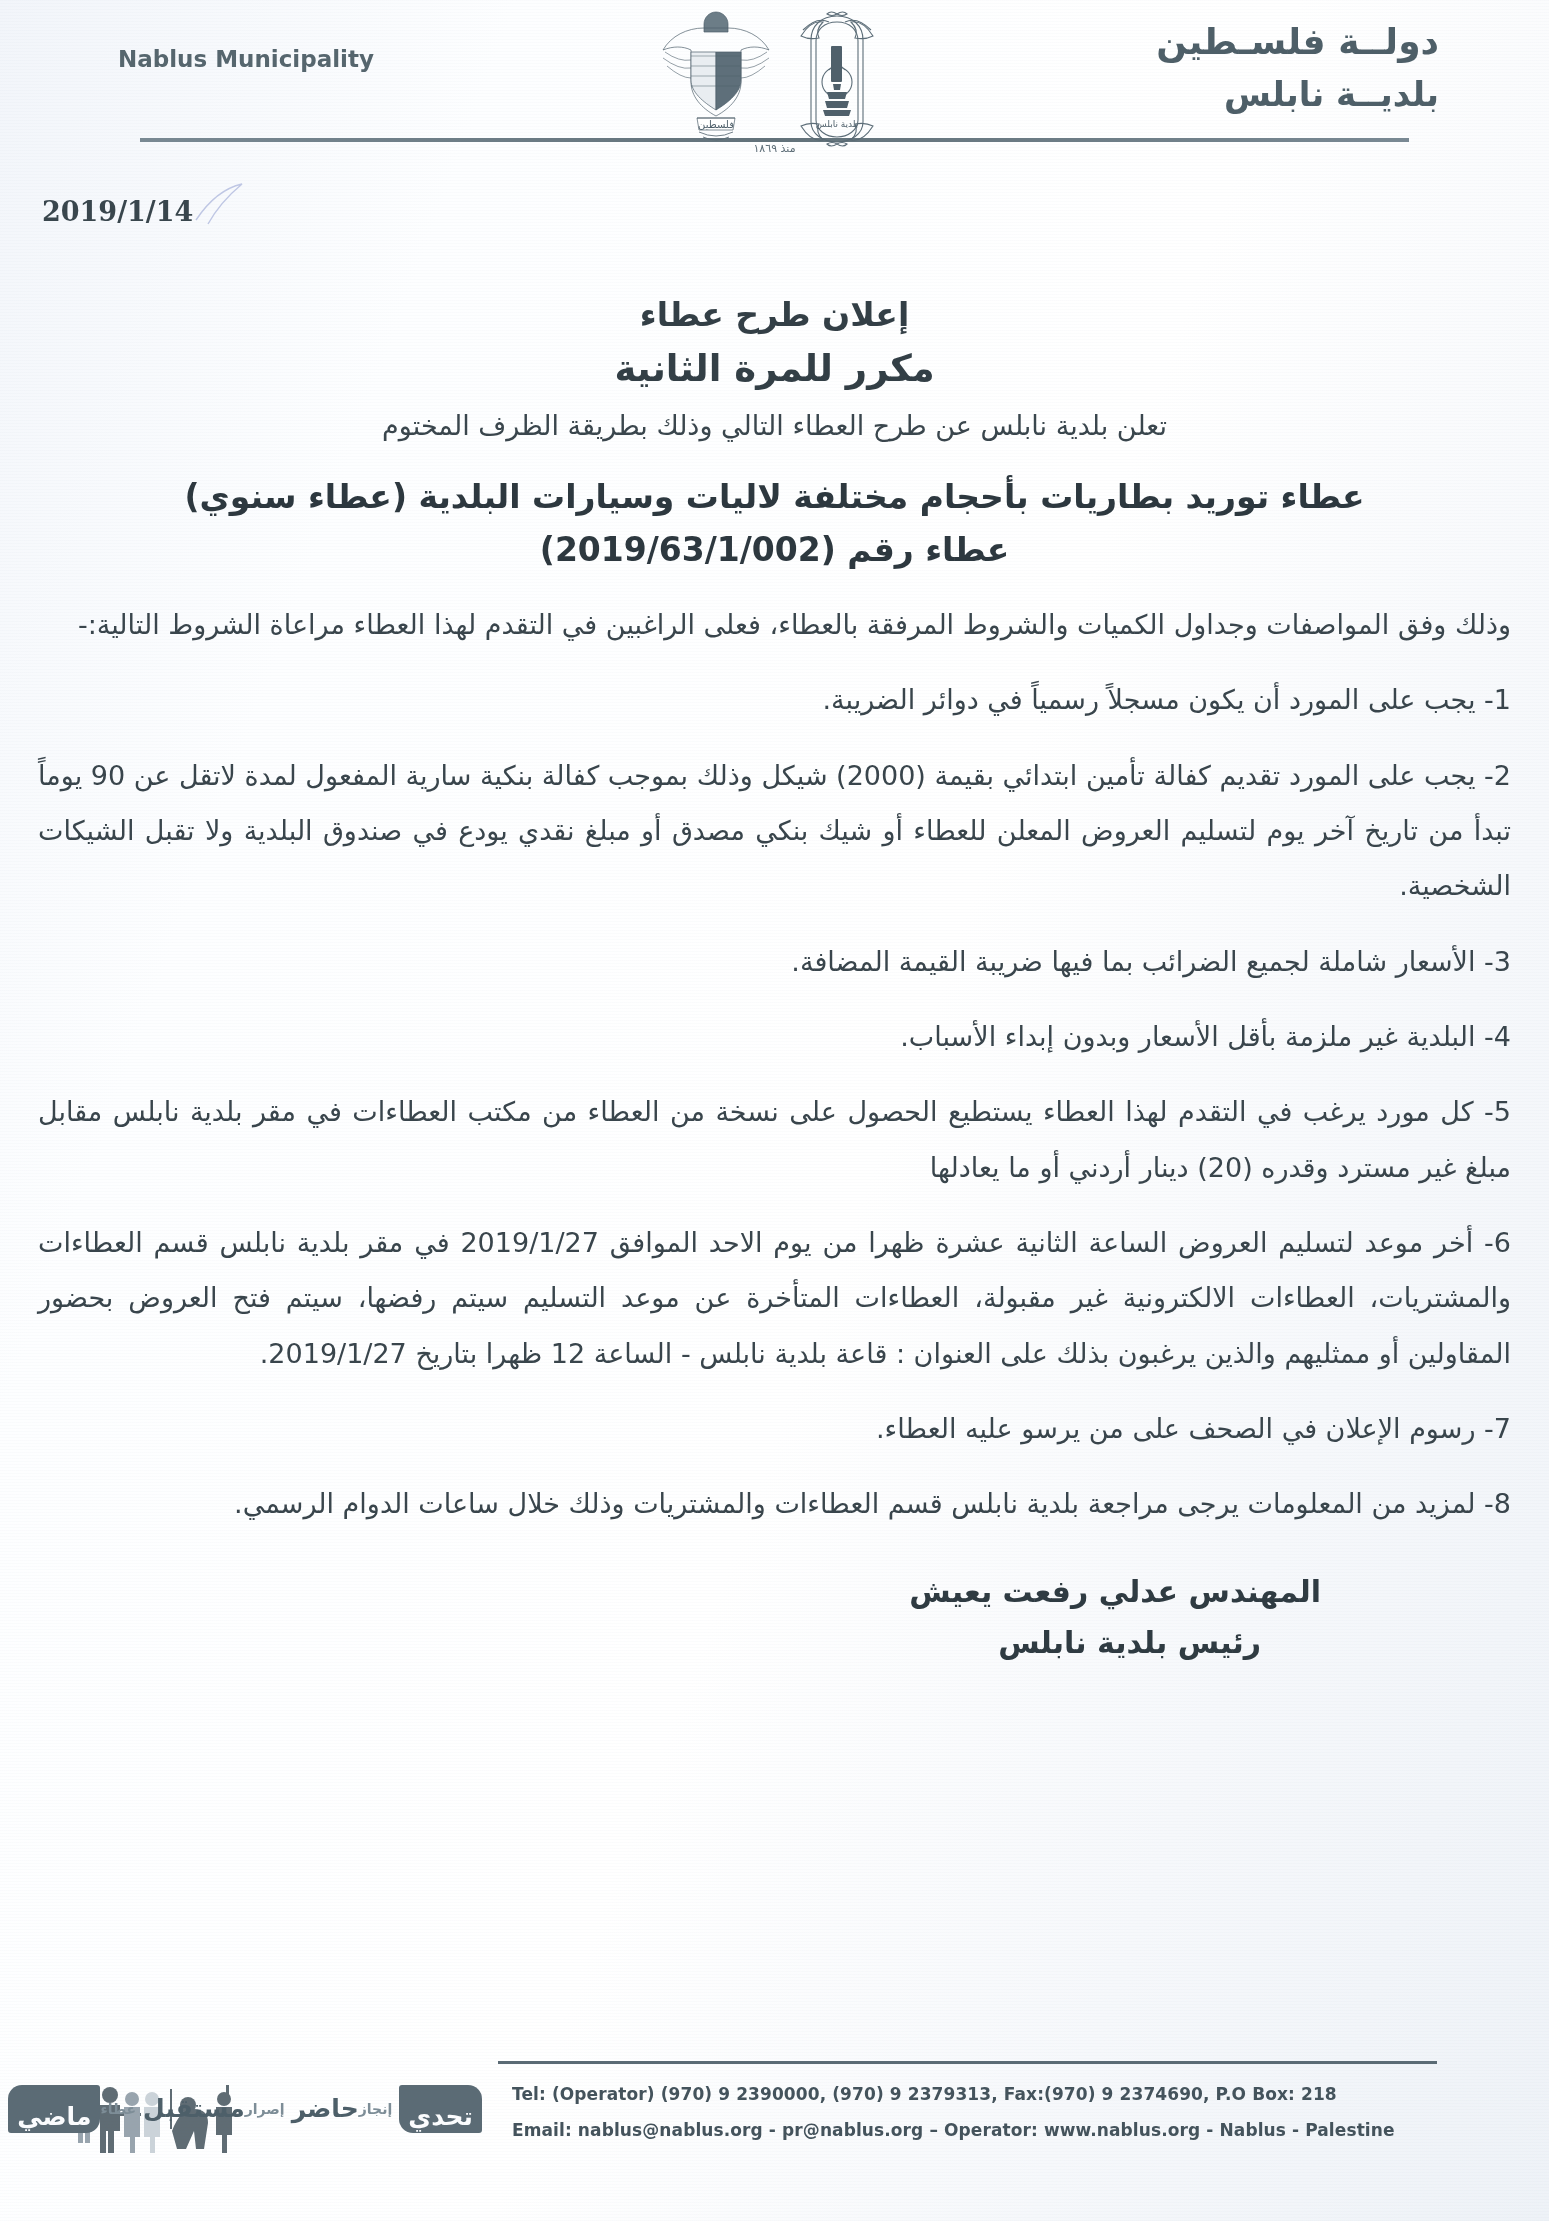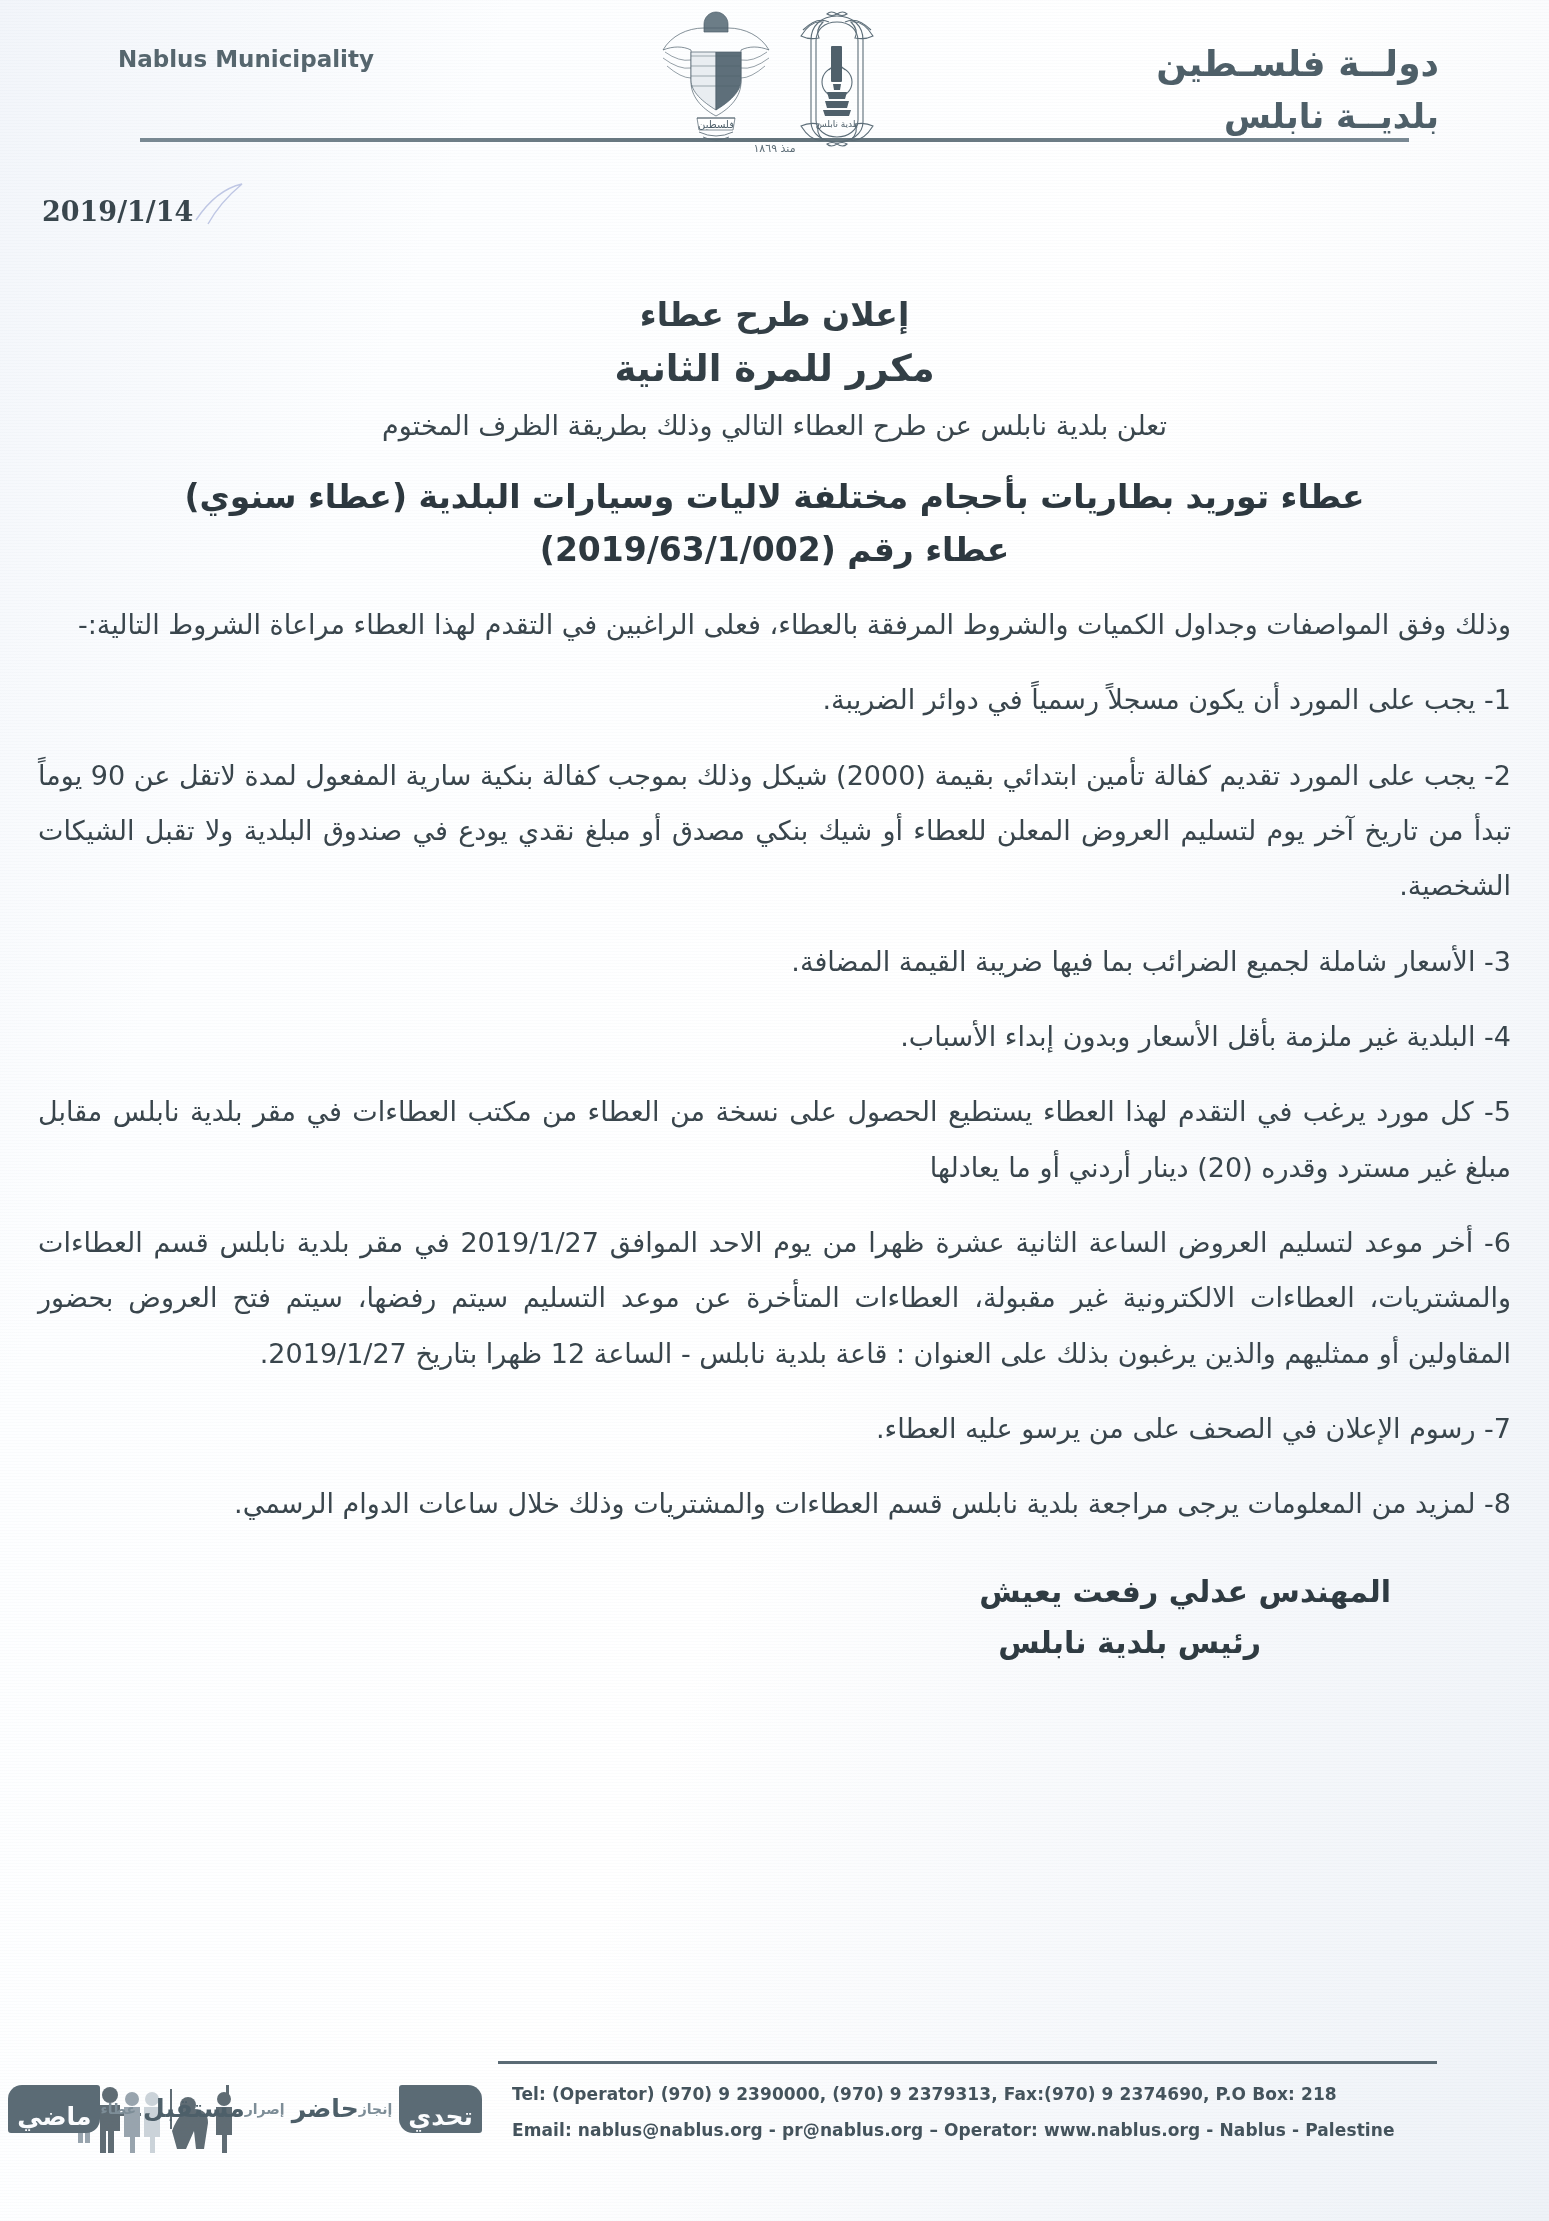--- a/index.html
+++ b/index.html
@@ -55,21 +55,21 @@
   }
   .hdr-en .l2 {
     font-family: "DejaVu Sans", "Liberation Sans", sans-serif;
     font-weight: bold;
     font-size: 23px;
     color: #56666e;
     line-height: 1.7;
   }
   .hdr-ar {
     position: absolute;
-    top: 26px;
+    top: 4px;
     right: 110px;
     width: 420px;
     text-align: right;
     direction: rtl;
   }
   .hdr-ar .l1 {
     font-size: 36px;
     font-weight: bold;
     color: #4e5f68;
     letter-spacing: 1px;
@@ -199,20 +199,21 @@
     padding-right: 120px;
     text-align: right;
     direction: rtl;
   }
   .sig-name {
     font-size: 30px;
     font-weight: bold;
     color: #2f3b42;
     line-height: 1.7;
     letter-spacing: .3px;
+    margin-right: 70px;
   }
   .sig-title {
     font-size: 30px;
     font-weight: bold;
     color: #2f3b42;
     line-height: 1.7;
     letter-spacing: .3px;
     margin-right: 130px;
   }
 

